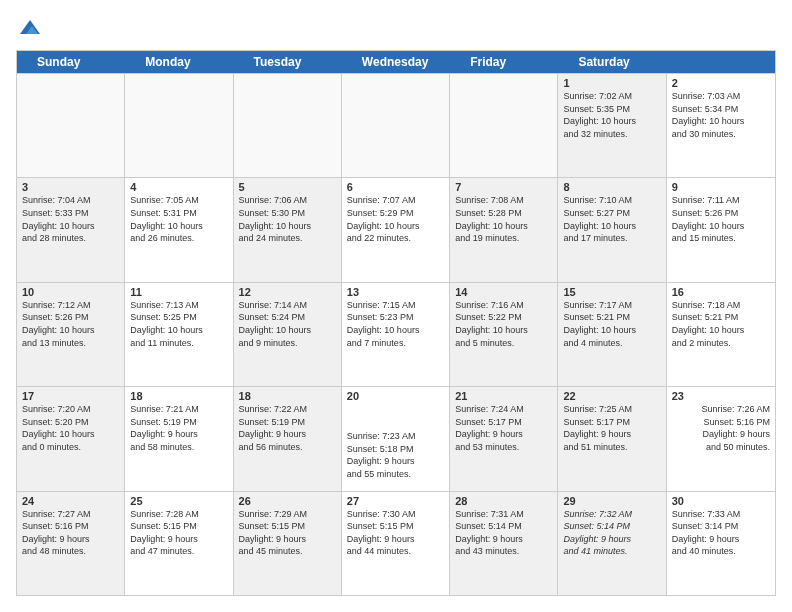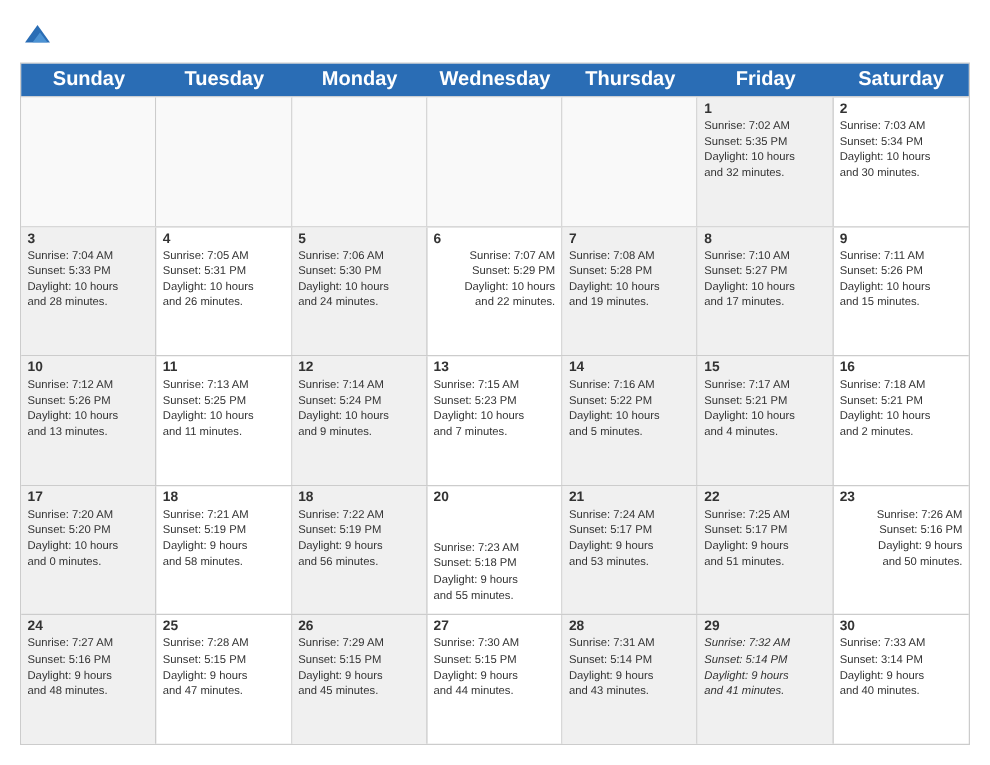--- a/index.html
+++ b/index.html
@@ -57,24 +57,24 @@
       flex-direction: column;
       border: 1px solid #ccc;
     }
     .cal-header {
       display: grid;
       grid-template-columns: repeat(7, 1fr);
       background: #2a6db5;
     }
     .cal-header-cell {
       color: #fff;
-      font-size: 16px;
+      font-size: 12px;
       font-weight: bold;
-      padding: 4px 5px;
-      text-align: center;
+      padding: 4px 20px;
+      text-align: left;
     }
     .cal-body {
       flex: 1;
       display: flex;
       flex-direction: column;
     }
     .cal-row {
       display: grid;
       grid-template-columns: repeat(7, 1fr);
       flex: 1;
@@ -127,24 +127,23 @@
     </div>
     <div class="title-area">
       <div class="month-title"></div>
       <div class="location"></div>
     </div>
   </div>
 
   <div class="calendar">
     <div class="cal-header">
     <div class="cal-header-cell">Sunday</div>
+        <div class="cal-header-cell">Monday</div>
         <div class="cal-header-cell">Tuesday</div>
-        <div class="cal-header-cell">Monday</div>
         <div class="cal-header-cell">Wednesday</div>
-        <div class="cal-header-cell">Thursday</div>
         <div class="cal-header-cell">Friday</div>
         <div class="cal-header-cell">Saturday</div>
       </div>
     <div class="cal-body">
     <div class="cal-row">
           <div class="cal-cell empty"></div>
           <div class="cal-cell empty"></div>
           <div class="cal-cell empty"></div>
           <div class="cal-cell empty"></div>
           <div class="cal-cell empty"></div>
@@ -180,21 +179,21 @@
           </div>
           <div class="cal-cell shaded">
             <div class="day-num">5</div>
             <div class="day-info" style="white-space: pre-line;">Sunrise: 7:06 AM
 Sunset: 5:30 PM
 Daylight: 10 hours
 and 24 minutes.</div>
           </div>
           <div class="cal-cell">
             <div class="day-num">6</div>
-            <div class="day-info" style="white-space: pre-line; text-align: right;">Sunrise: 7:07 AM
+            <div class="day-info" style="white-space: pre-line;">Sunrise: 7:07 AM
 Sunset: 5:29 PM
 Daylight: 10 hours
 and 22 minutes.</div>
           </div>
           <div class="cal-cell shaded">
             <div class="day-num">7</div>
             <div class="day-info" style="white-space: pre-line;">Sunrise: 7:08 AM
 Sunset: 5:28 PM
 Daylight: 10 hours
 and 19 minutes.</div>

